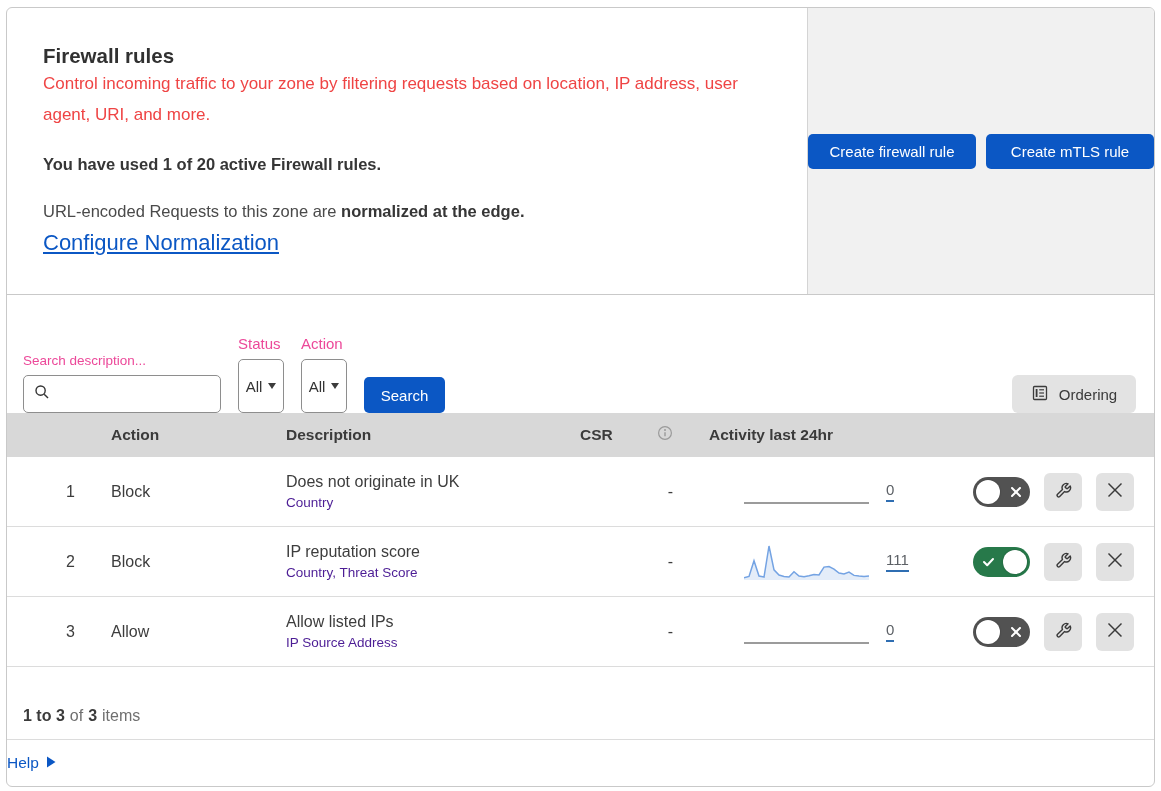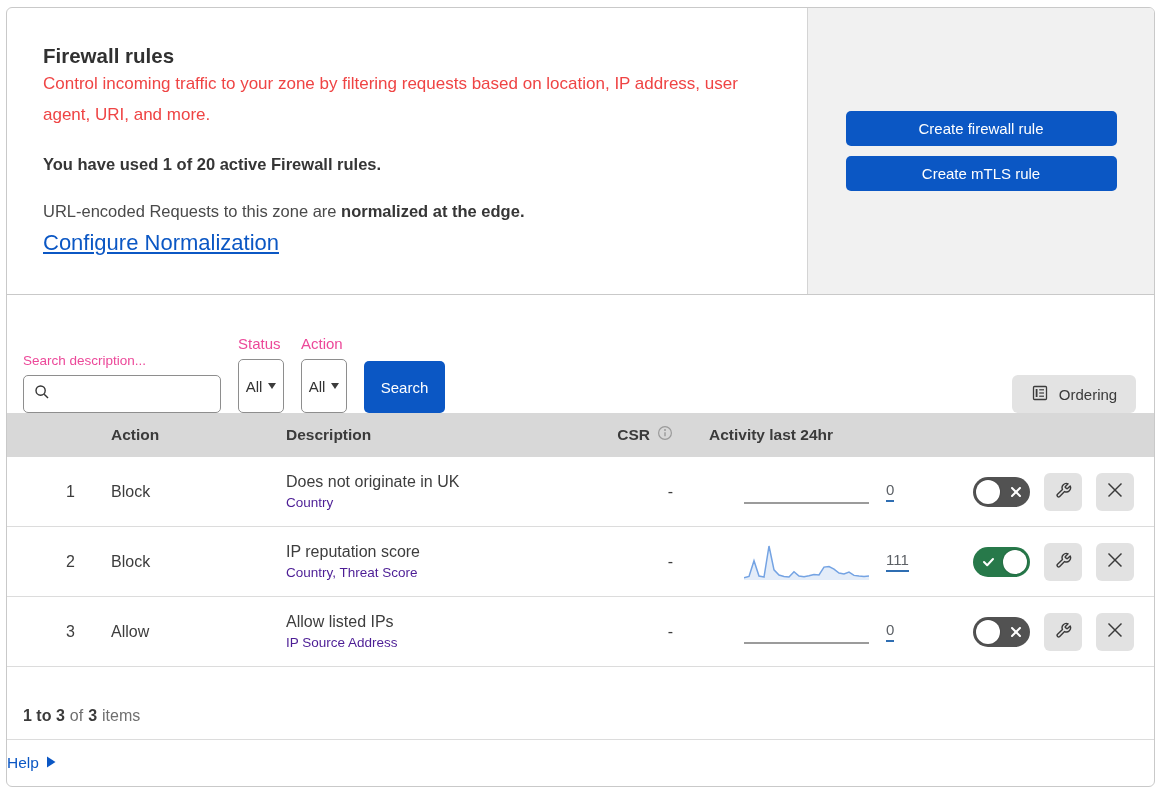--- a/index.html
+++ b/index.html
@@ -11,55 +11,55 @@
   
   .top { display: flex; height: 287px; border-bottom: 1px solid #c9c9c9; }
   .top-left { flex: 1; padding: 36px 40px 0 36px; }
   .page-title { font-size: 20.5px; font-weight: 600; color: #313131; margin-bottom: 0; }
   .desc { font-size: 17px; color: #ef4444; line-height: 1.85; max-width: 705px; margin-bottom: 24px; }
   .usage { font-size: 16.5px; font-weight: 700; color: #363636; margin-bottom: 28px; }
   .norm { font-size: 16.5px; color: #4a4a4a; margin-bottom: 9px; }
   .norm strong { color: #363636; }
   .cfg-link { font-size: 22px; color: #0b57c4; text-decoration: underline; cursor: pointer; }
   .top-right { width: 347px; background: #f1f1f1; border-left: 1px solid #d4d4d4;
-    display: flex; flex-direction: column; align-items: center; justify-content: center; gap: 10px; }
+    display: flex; flex-direction: row; align-items: center; justify-content: center; gap: 10px; }
   .btn-primary { display: block; background: #0b57c4; color: #fff; border: none; border-radius: 5px;
     font-family: inherit; font-size: 15px; cursor: pointer; }
   .top-right .btn-primary { width: 271px; height: 35px; }
 
   
   .filterbar { height: 118px; padding: 26px 18px 0 16px; display: flex; align-items: flex-end; gap: 17px; }
   .fgroup { display: flex; flex-direction: column; }
   .flabel { font-size: 13.5px; color: #ec4899; margin-bottom: 7px; margin-top: 24px; }
   .flabel.big { font-size: 15px; }
   .searchbox { width: 198px; height: 38px; border: 1px solid #8e8e8e; border-radius: 5px;
     display: flex; align-items: center; padding: 0 10px; background: #fff; }
   .searchbox input { border: none; outline: none; flex: 1; min-width: 0; font-family: inherit;
     font-size: 14px; margin-left: 8px; background: transparent; }
   .dropdown { width: 46px; height: 54px; border: 1px solid #8e8e8e; border-radius: 5px; background: #fff;
     display: flex; align-items: center; justify-content: center; gap: 6px; font-size: 15px;
     color: #333; cursor: pointer; }
   .caret { width: 0; height: 0; border-left: 4.5px solid transparent; border-right: 4.5px solid transparent;
     border-top: 6px solid #3c3c3c; }
-  .search-btn { width: 81px; height: 52px; }
+  .search-btn { width: 81px; height: 36px; }
   .spacer { flex: 1; }
   .ordering { height: 38px; width: 124px; background: #e3e3e3; border: none; border-radius: 6px;
     display: flex; align-items: center; justify-content: center; gap: 10px; font-family: inherit;
     font-size: 15px; color: #3b3b3b; cursor: pointer; }
 
   
   .thead { height: 44px; background: #d8d8d8; display: flex; align-items: center;
     font-size: 15.5px; font-weight: 600; color: #3b3b3b; }
   .trow { height: 70px; display: flex; align-items: center; border-bottom: 1px solid #dcdcdc;
     font-size: 16px; color: #3d3d3d; background: #fff; }
   .c-pri { width: 78px; text-align: right; padding-right: 10px; }
   .c-act { width: 175px; padding-left: 26px; }
   .c-desc { width: 320px; padding-left: 26px; }
   .c-csr { width: 115px; text-align: right; padding-right: 22px; }
-  .thead .c-csr { display: flex; justify-content: flex-end; align-items: center; gap: 7px; }
+  .thead .c-csr { display: flex; justify-content: space-between; align-items: center; gap: 7px; }
   .c-activity { width: 246px; padding-left: 14px; display: flex; align-items: center; }
   .c-controls { flex: 1; display: flex; align-items: center; justify-content: flex-end;
     gap: 14px; padding-right: 20px; }
   .d-title { font-size: 16px; color: #3d3d3d; margin-bottom: 4px; }
   .d-sub { font-size: 13.5px; color: #4c1d95; }
   .spark { position: relative; width: 125px; height: 40px; margin-left: 35px; }
   .spark.flat::before { content: ""; position: absolute; left: 0; right: 0; bottom: 8px;
     border-bottom: 2px solid #9b9b9b; }
   .count { font-size: 15px; color: #5d6166; margin-left: 17px; padding-bottom: 2px;
     border-bottom: 2px solid #2f6eb2; cursor: pointer; text-decoration: none; }

